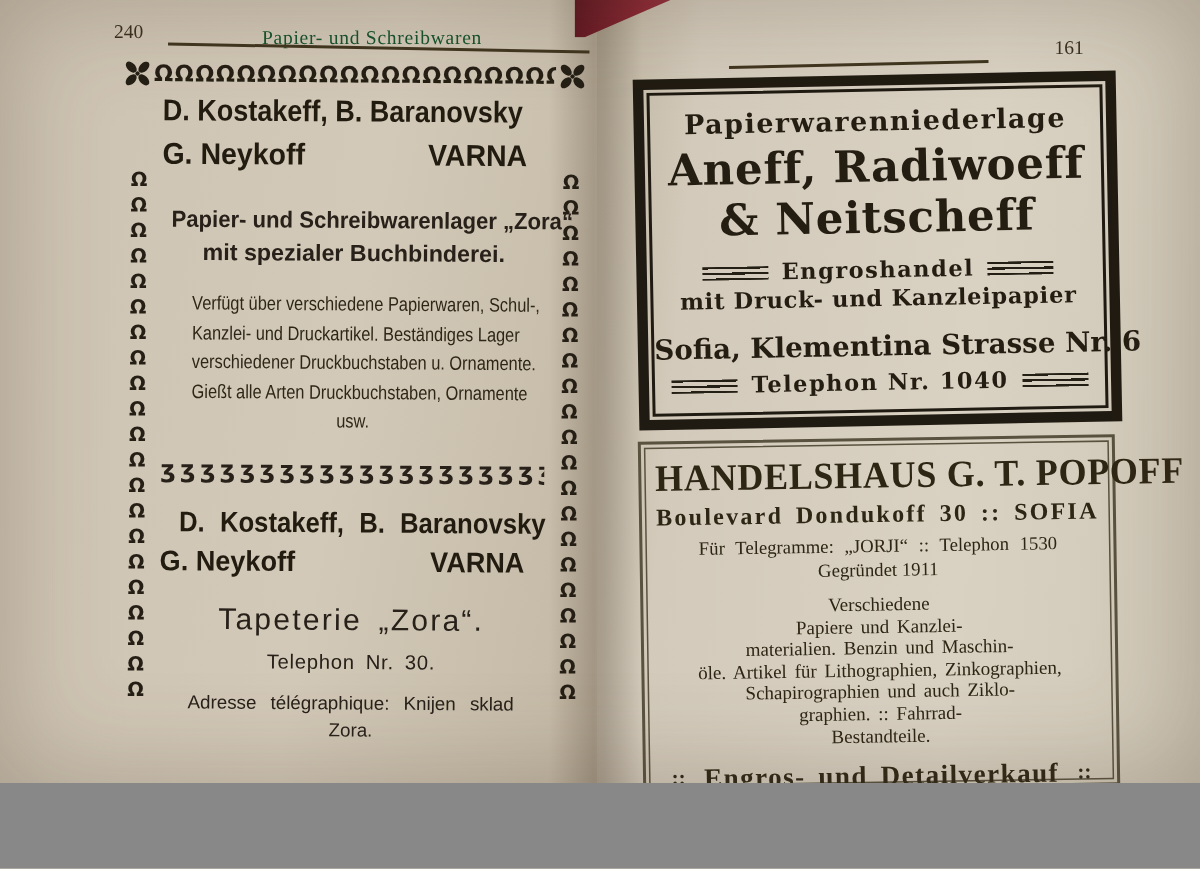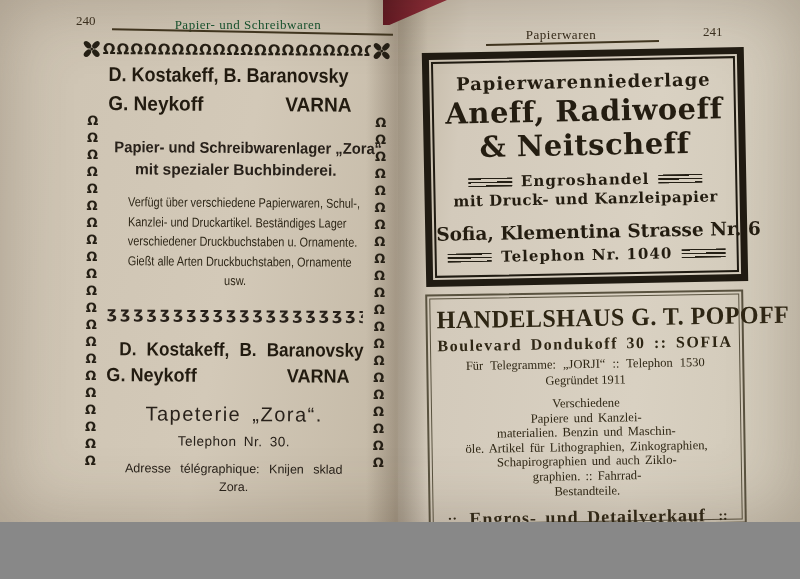--- a/index.html
+++ b/index.html
@@ -115,22 +115,21 @@
 
   <div class="page-left"></div>
   <div class="page-right"></div>
   <div class="gutter-shadow"></div>
   <div class="cover-wedge"></div>
 
   <div class="lp-pagenum serif">240</div>
   <div class="lp-header serif">Papier- und Schreibwaren</div>
   <div class="lp-rule"></div>
 
-  <div class="rp-header serif">Papierwaren</div>
-  <div class="rp-pagenum serif">241</div>
+  <div class="rp-pagenum serif">161</div>
   <div class="rp-rule"></div>
 
   <div class="zora-frame">
     <div class="orn-h orn-top">ΩΩΩΩΩΩΩΩΩΩΩΩΩΩΩΩΩΩΩΩΩΩΩΩ</div>
     <div class="orn-h orn-bottom">ΩΩΩΩΩΩΩΩΩΩΩΩΩΩΩΩΩΩΩΩΩΩΩΩ</div>
     <div class="orn-v orn-left">ΩΩΩΩΩΩΩΩΩΩΩΩΩΩΩΩΩΩΩΩΩ</div>
     <div class="orn-v orn-right">ΩΩΩΩΩΩΩΩΩΩΩΩΩΩΩΩΩΩΩΩΩ</div>
 
     <span class="orn-corner oc-tl"><svg width="22" height="22" viewBox="0 0 24 24">
           <g fill="#241f15" transform="rotate(45 12 12)">

